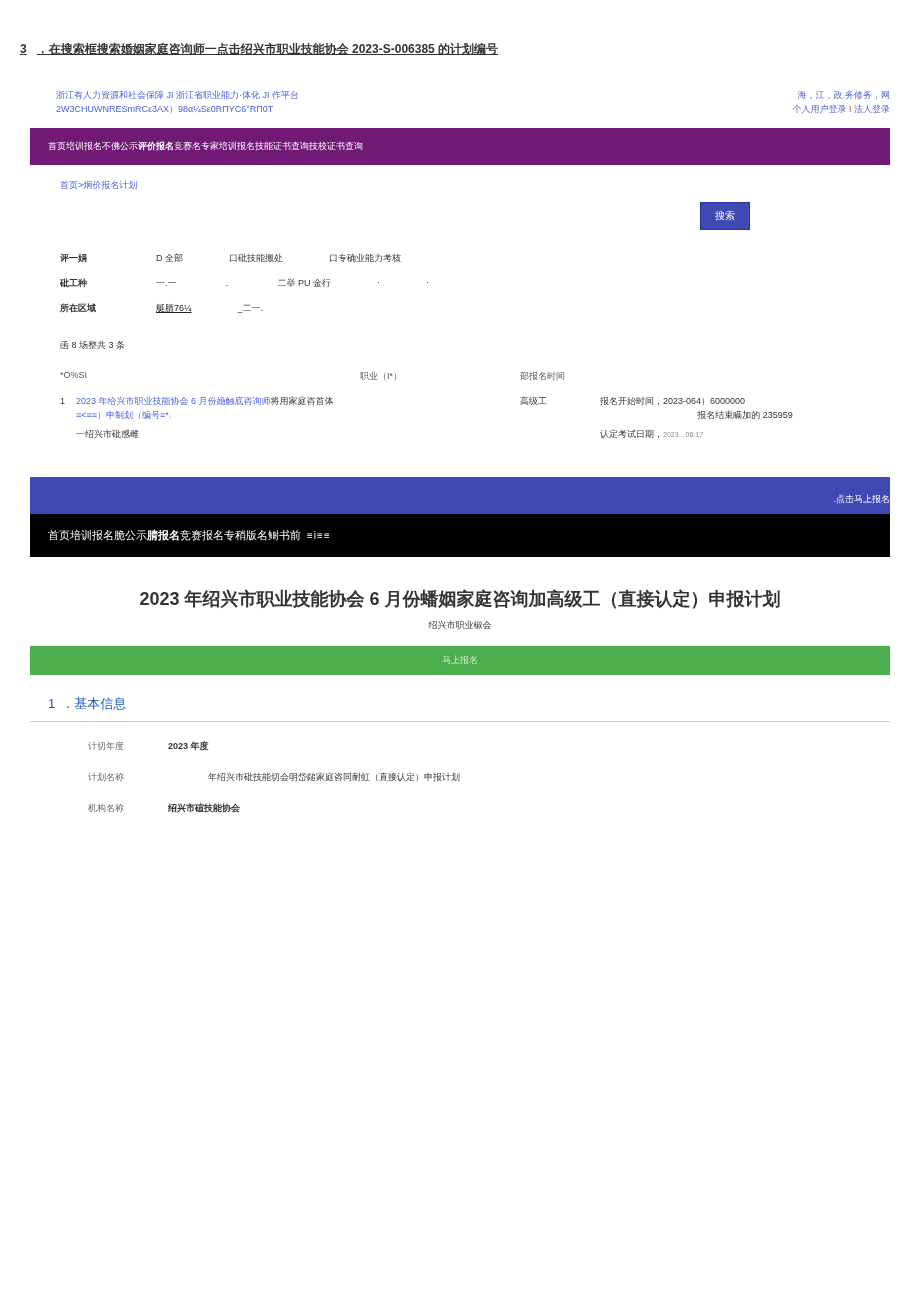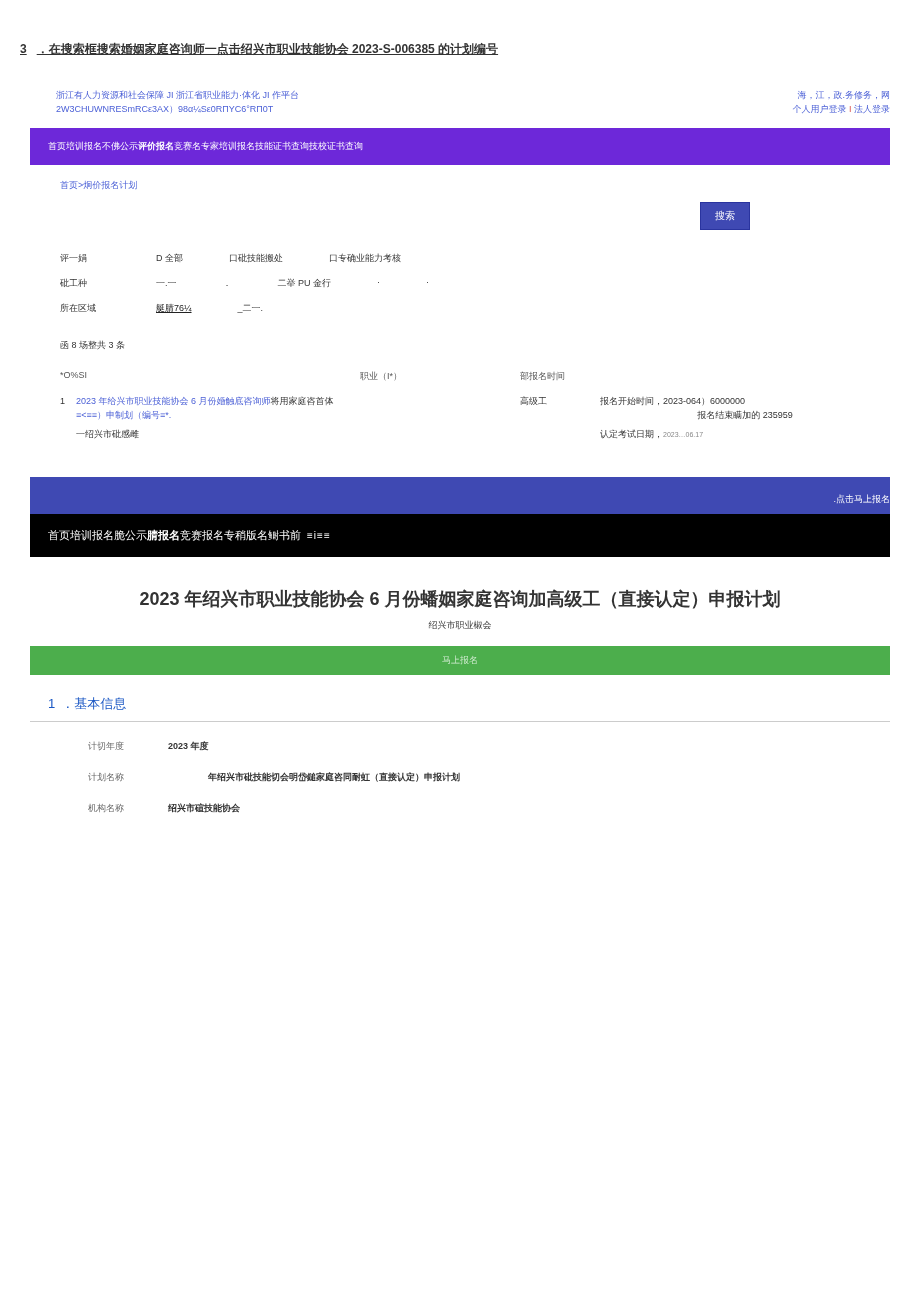--- a/index.html
+++ b/index.html
@@ -5,28 +5,28 @@
   * { margin: 0; padding: 0; box-sizing: border-box; }
   body { font-family: "Microsoft YaHei", Arial, sans-serif; background: #fff; width: 920px; margin: 0 auto; font-size: 10px; color: #333; }
   .page { padding: 40px 20px; }
   .step-title { font-size: 12px; font-weight: bold; margin-bottom: 24px; line-height: 1.6; text-decoration: underline; }
   .step-num { margin-right: 10px; }
   .frame { margin: 0 10px; }
   .header-row { display: flex; justify-content: space-between; align-items: flex-start; padding: 6px 0 6px 26px; }
   .header-left { color: #4a5fd6; font-size: 9px; line-height: 1.5; }
   .header-right { color: #4a5fd6; font-size: 9px; text-align: right; line-height: 1.5; }
   .red { color: #d9534f; }
-  .navbar { background: #6d28d9; color: #fff; padding: 12px 18px; font-size: 9px; margin-top: 6px; }
+  .navbar { background: #701a75; color: #fff; padding: 12px 18px; font-size: 9px; margin-top: 6px; }
   .navbar span { margin-right: 0; }
   .navbar .bold { font-weight: bold; }
   .breadcrumb { color: #4a5fd6; font-size: 9px; padding: 14px 0 10px 30px; }
   .search-row { display: flex; justify-content: flex-end; padding-right: 140px; margin-bottom: 16px; }
   .search-btn { background: #3f49b3; color: #fff; border: 1px solid #2a349f; padding: 6px 14px; font-size: 10px; cursor: pointer; }
   .filter-row { padding: 6px 0 6px 30px; font-size: 9px; display: flex; gap: 46px; }
-  .filter-label { min-width: 50px; display: inline-block; }
+  .filter-label { min-width: 50px; display: inline-block; font-weight: bold; }
   .underline { text-decoration: underline; color: #222; }
   .count-row { padding: 18px 0 12px 30px; font-size: 9px; }
   .table-head { display: flex; padding: 6px 0 6px 30px; font-size: 9px; color: #555; }
   .col-a { width: 300px; }
   .col-b { width: 160px; }
   .col-c { width: 80px; }
   .col-d { flex: 1; }
   .result-row { display: flex; padding: 6px 0 2px 30px; font-size: 9px; align-items: flex-start; line-height: 1.5; }
   .result-idx { width: 16px; }
   .result-title { width: 284px; }
@@ -161,21 +161,21 @@
     </div>
 
 
     <div class="info-row">
       <div class="info-label">计切年度</div>
       <div class="info-value bold">2023 年度</div>
     </div>
 
     <div class="info-row">
       <div class="info-label">计划名称</div>
-      <div class="info-value" style="padding-left:40px;font-weight:bold;">年绍兴市砒技能切会明岱鎚家庭咨同耐虹（直接认定）申报计划</div>
+      <div class="info-value" style="padding-left:40px;">年绍兴市砒技能切会明岱鎚家庭咨同耐虹（直接认定）申报计划</div>
     </div>
 
     <div class="info-row">
       <div class="info-label">机构名称</div>
       <div class="info-value bold">绍兴市碹技能协会</div>
     </div>
 
   </div>
 
 </div>

